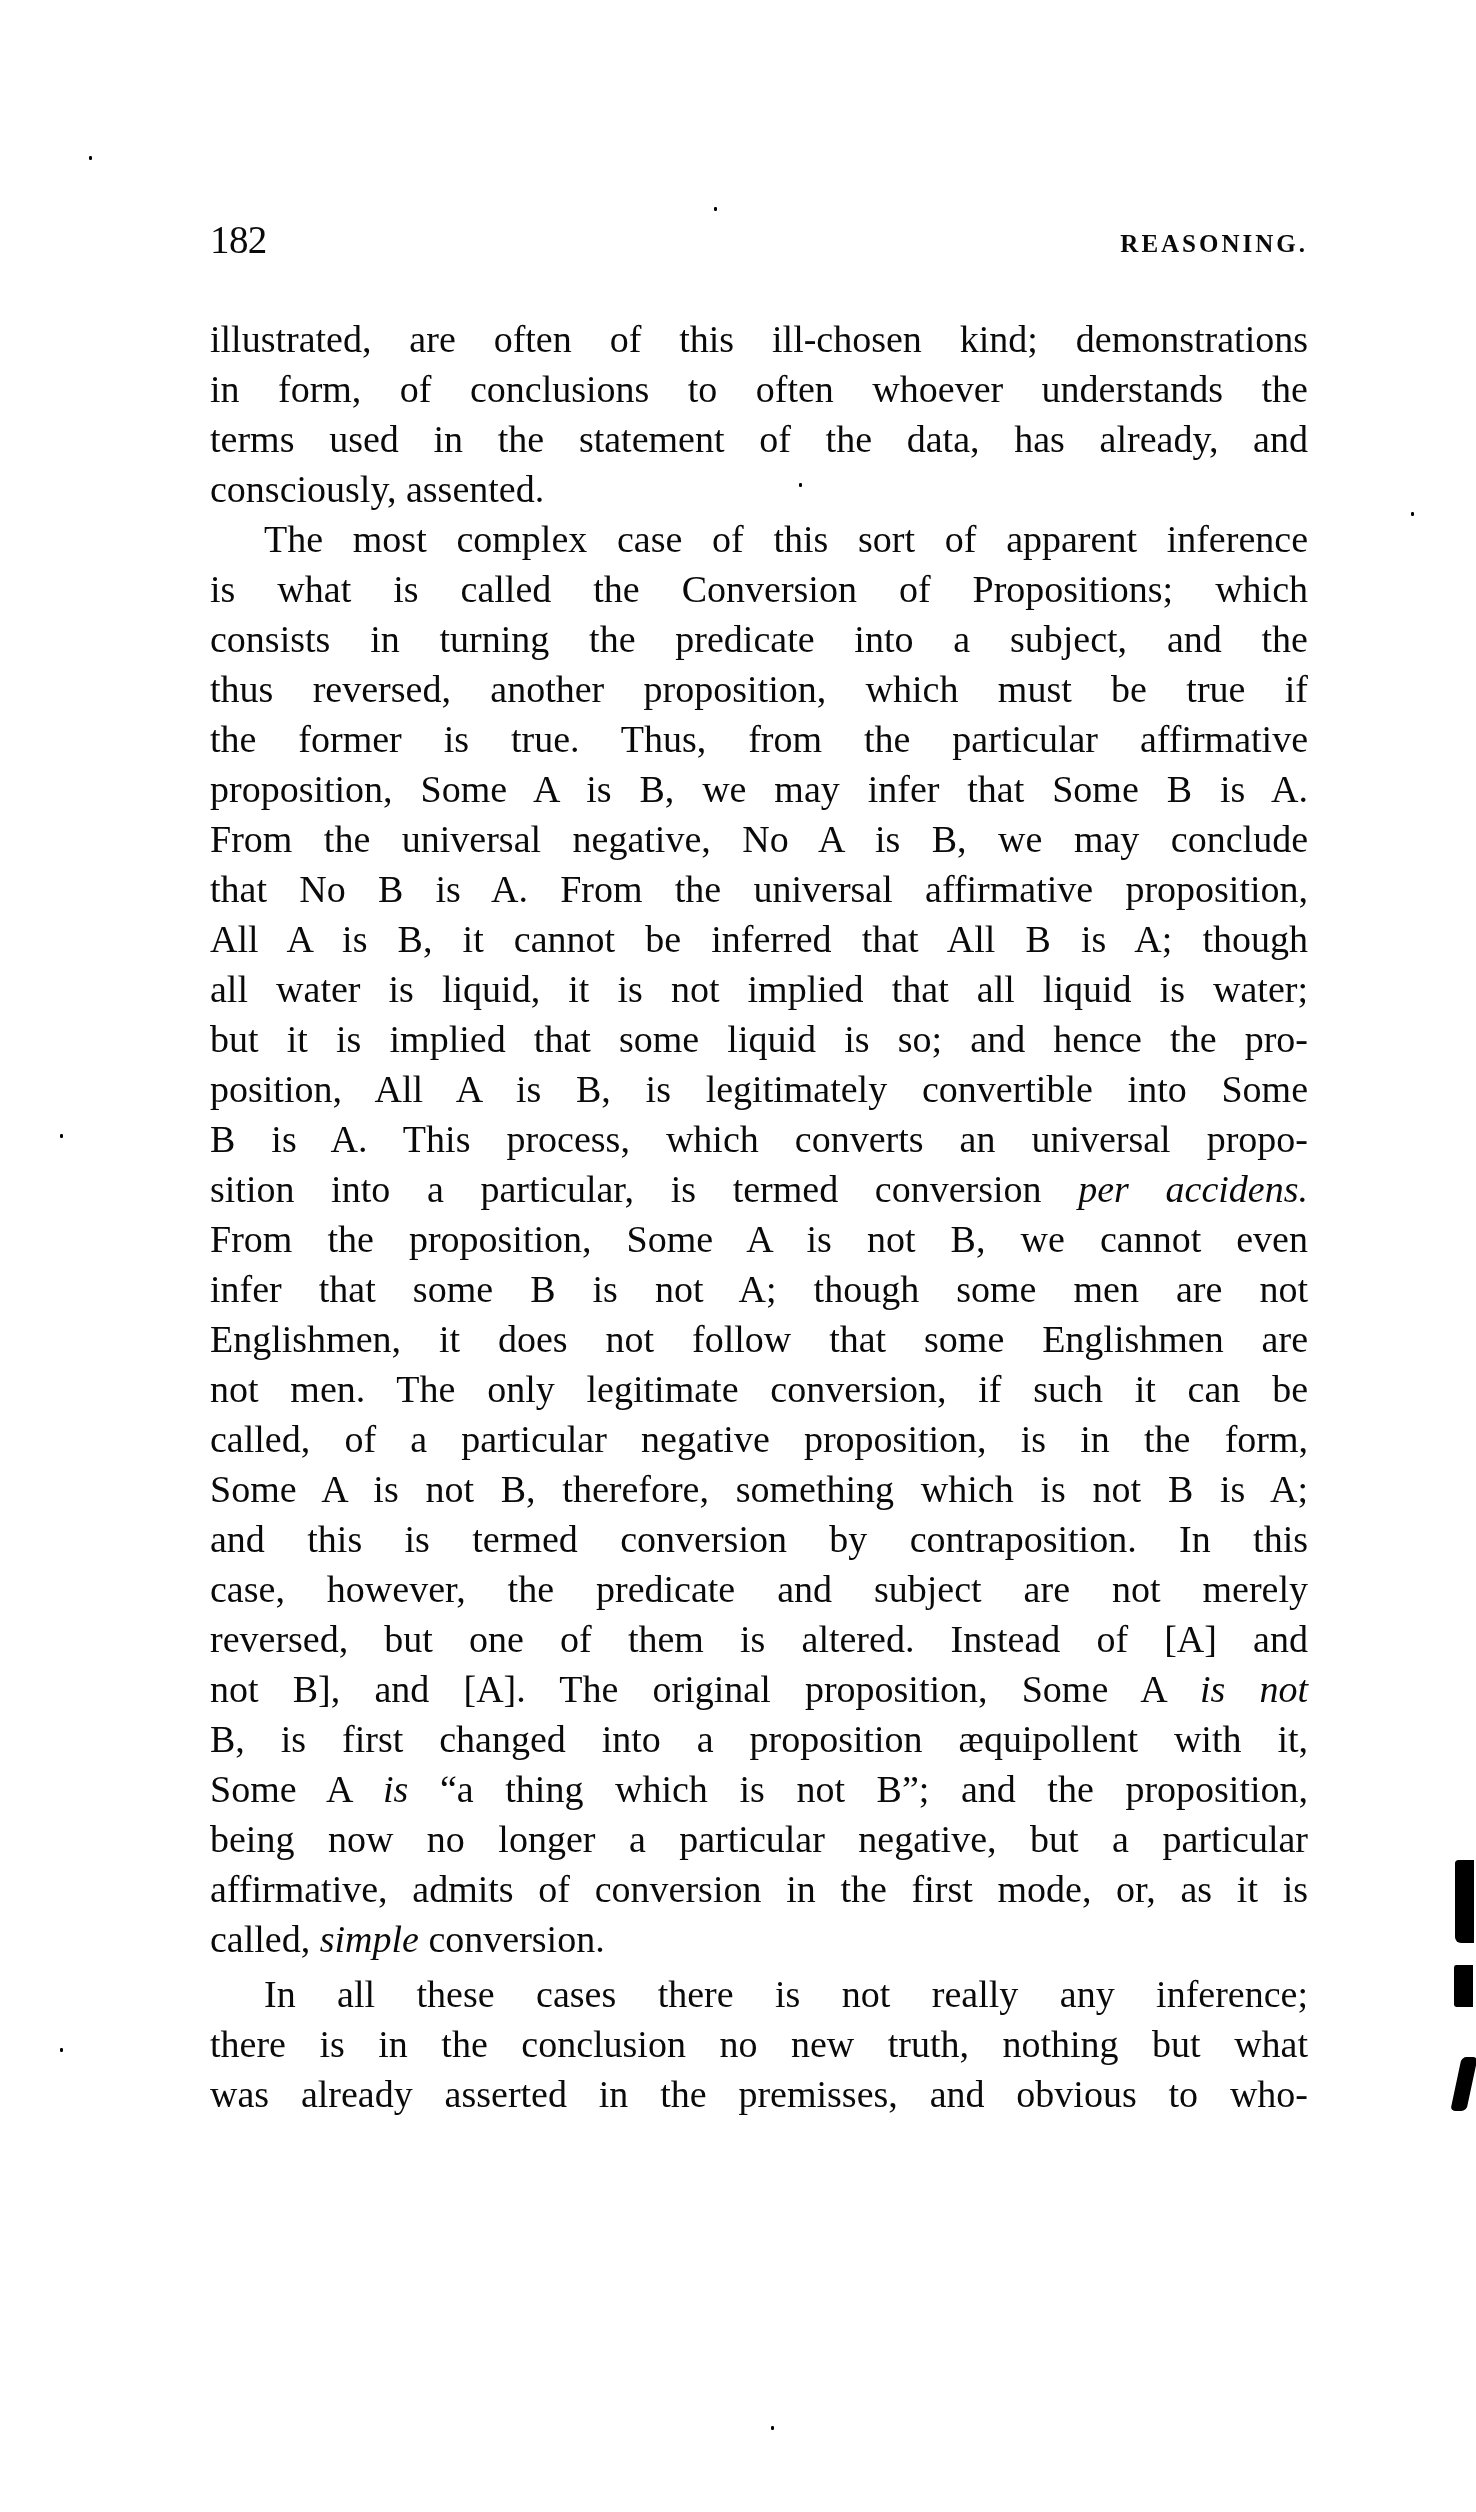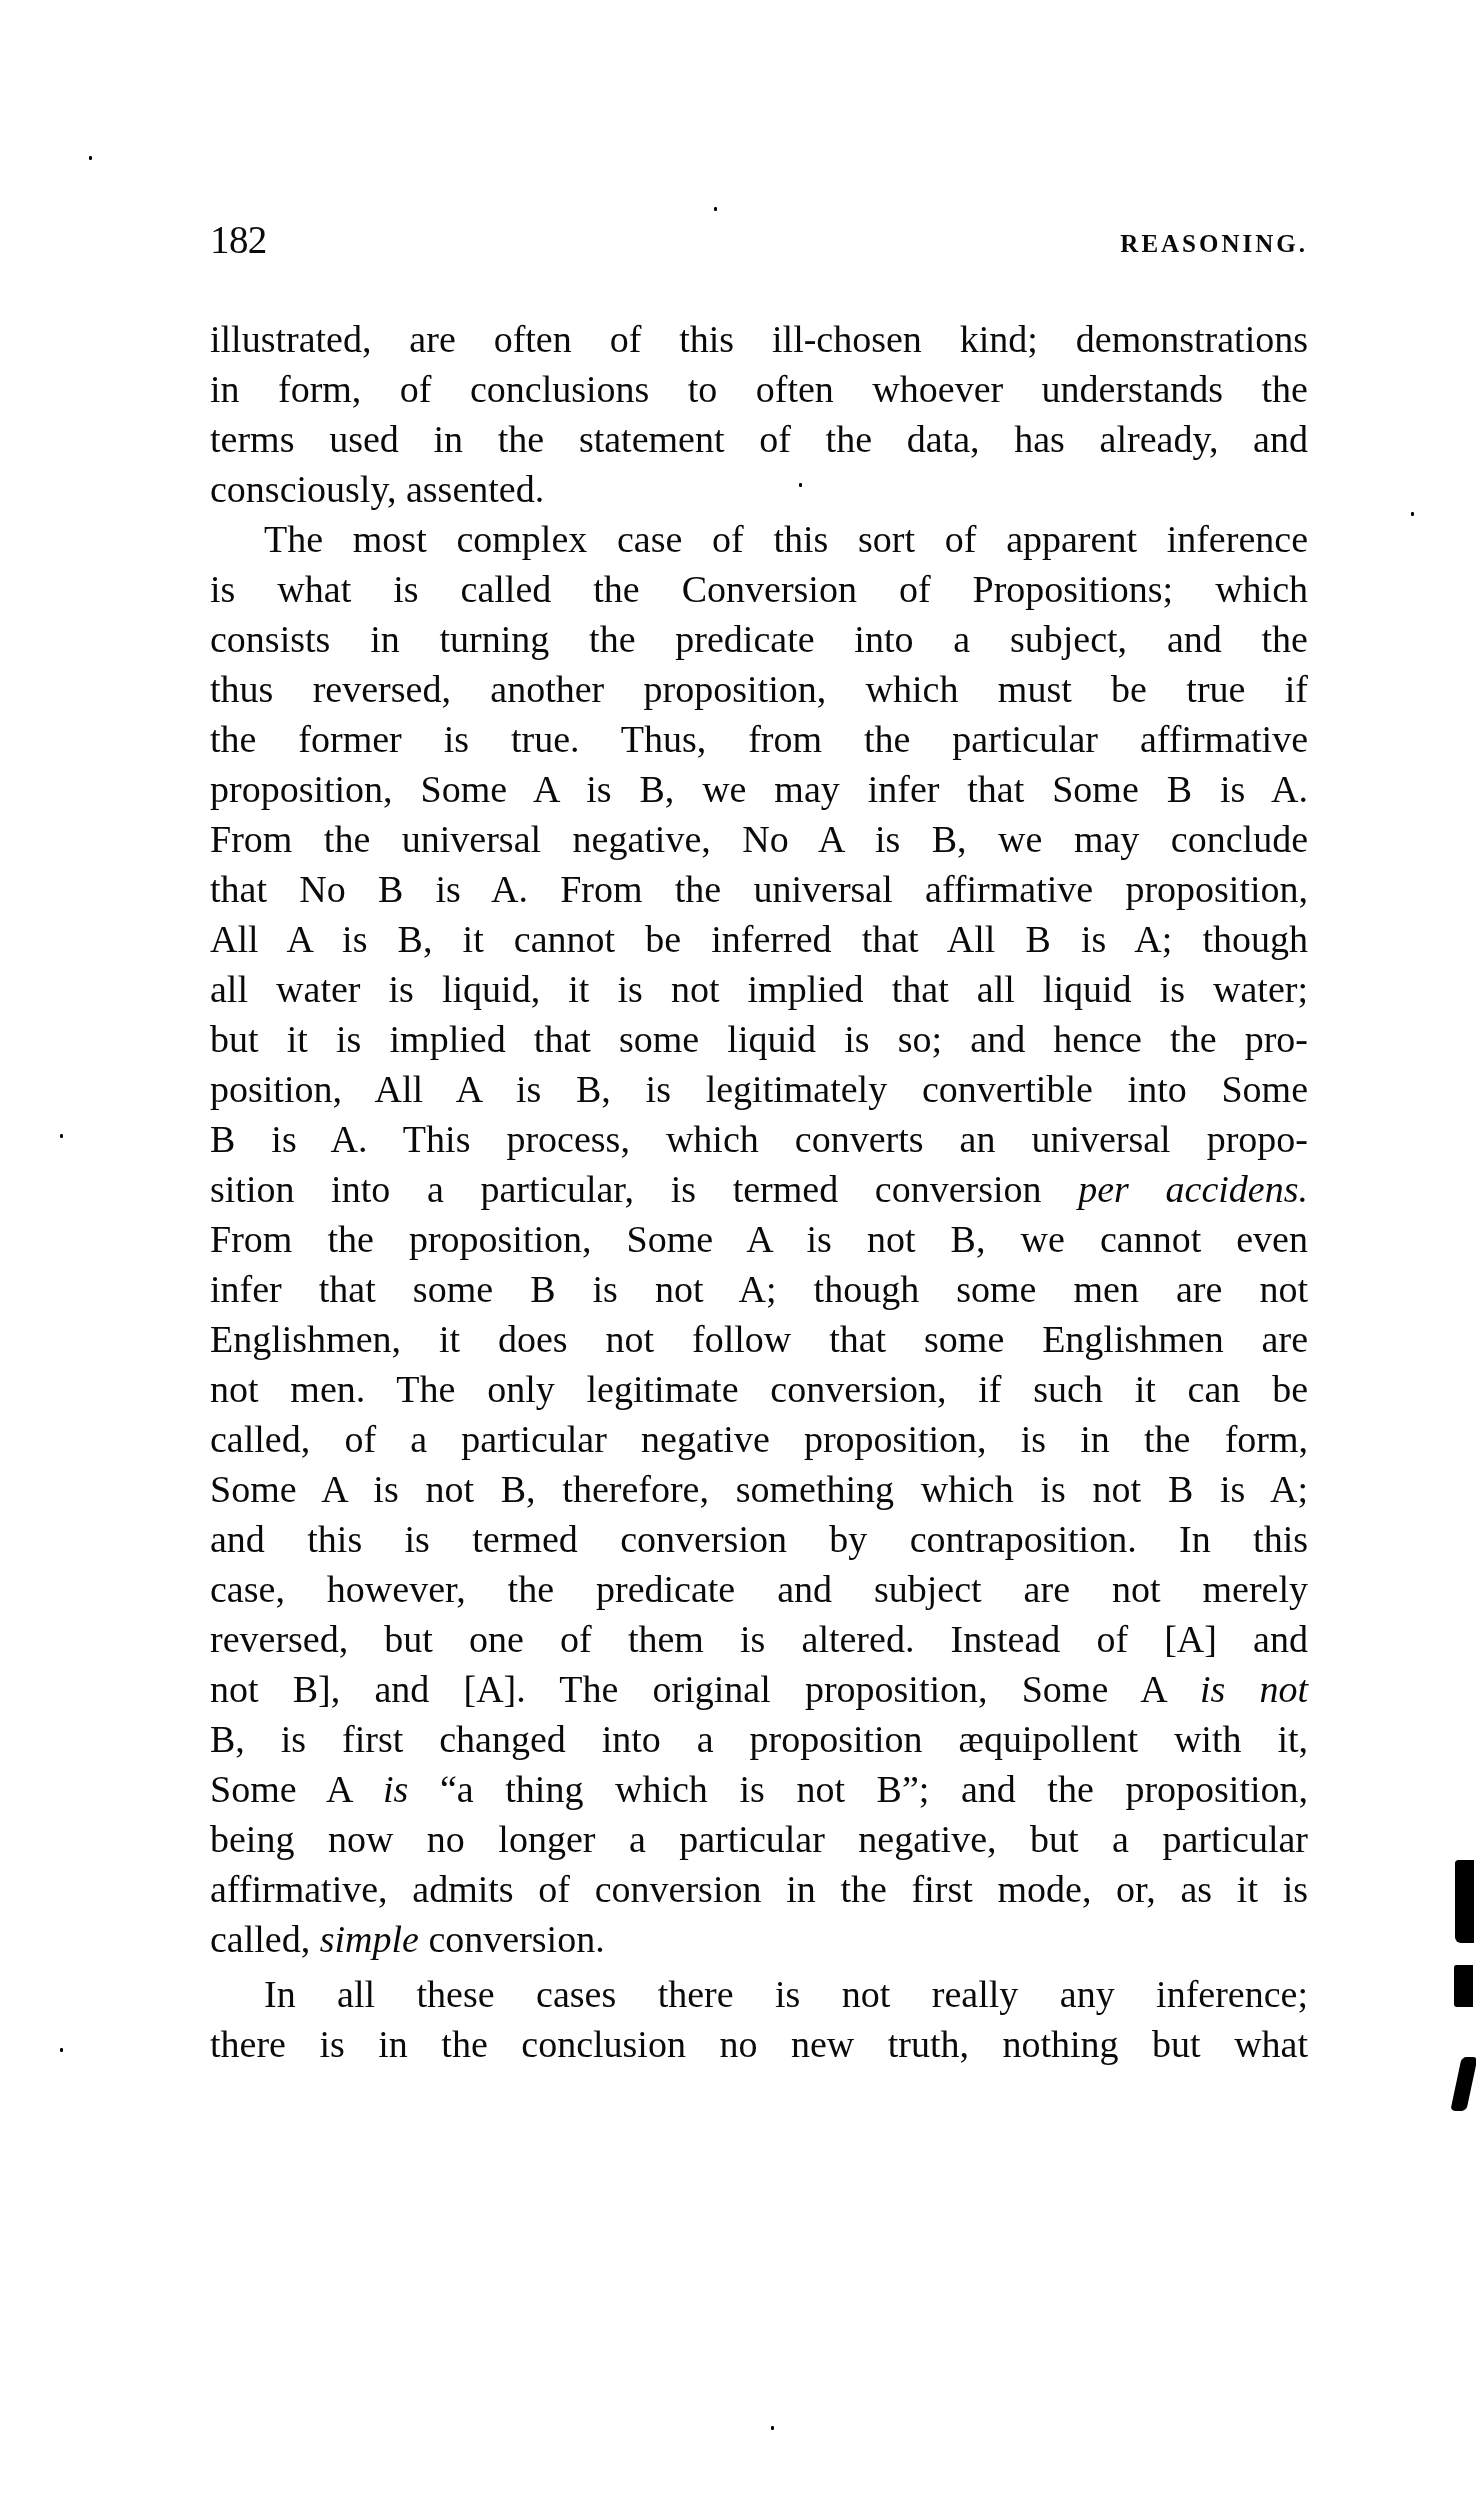--- a/index.html
+++ b/index.html
@@ -139,15 +139,16 @@
     <span class="line">reversed, but one of them is altered.  Instead of [A] and</span>
     <span class="line"><span>not B], and [A].  The original proposition, Some A </span><em>is not</em></span>
     <span class="line">B, is first changed into a proposition æquipollent with it,</span>
     <span class="line"><span>Some A </span><em>is</em><span> “a thing which is not B”;  and the proposition,</span></span>
     <span class="line">being now no longer a particular negative, but a particular</span>
     <span class="line">affirmative, admits of conversion in the first mode, or, as it is</span>
     <span class="line last"><span>called, </span><em>simple</em><span> conversion.</span></span>
 
     <span class="line indent para-gap">In all these cases there is not really any inference;</span>
     <span class="line">there is in the conclusion no new truth, nothing but what</span>
+    <span class="line">was already asserted in the premisses, and obvious to who-</span>
   </div>
 </div>
 
 
 </body></html>

